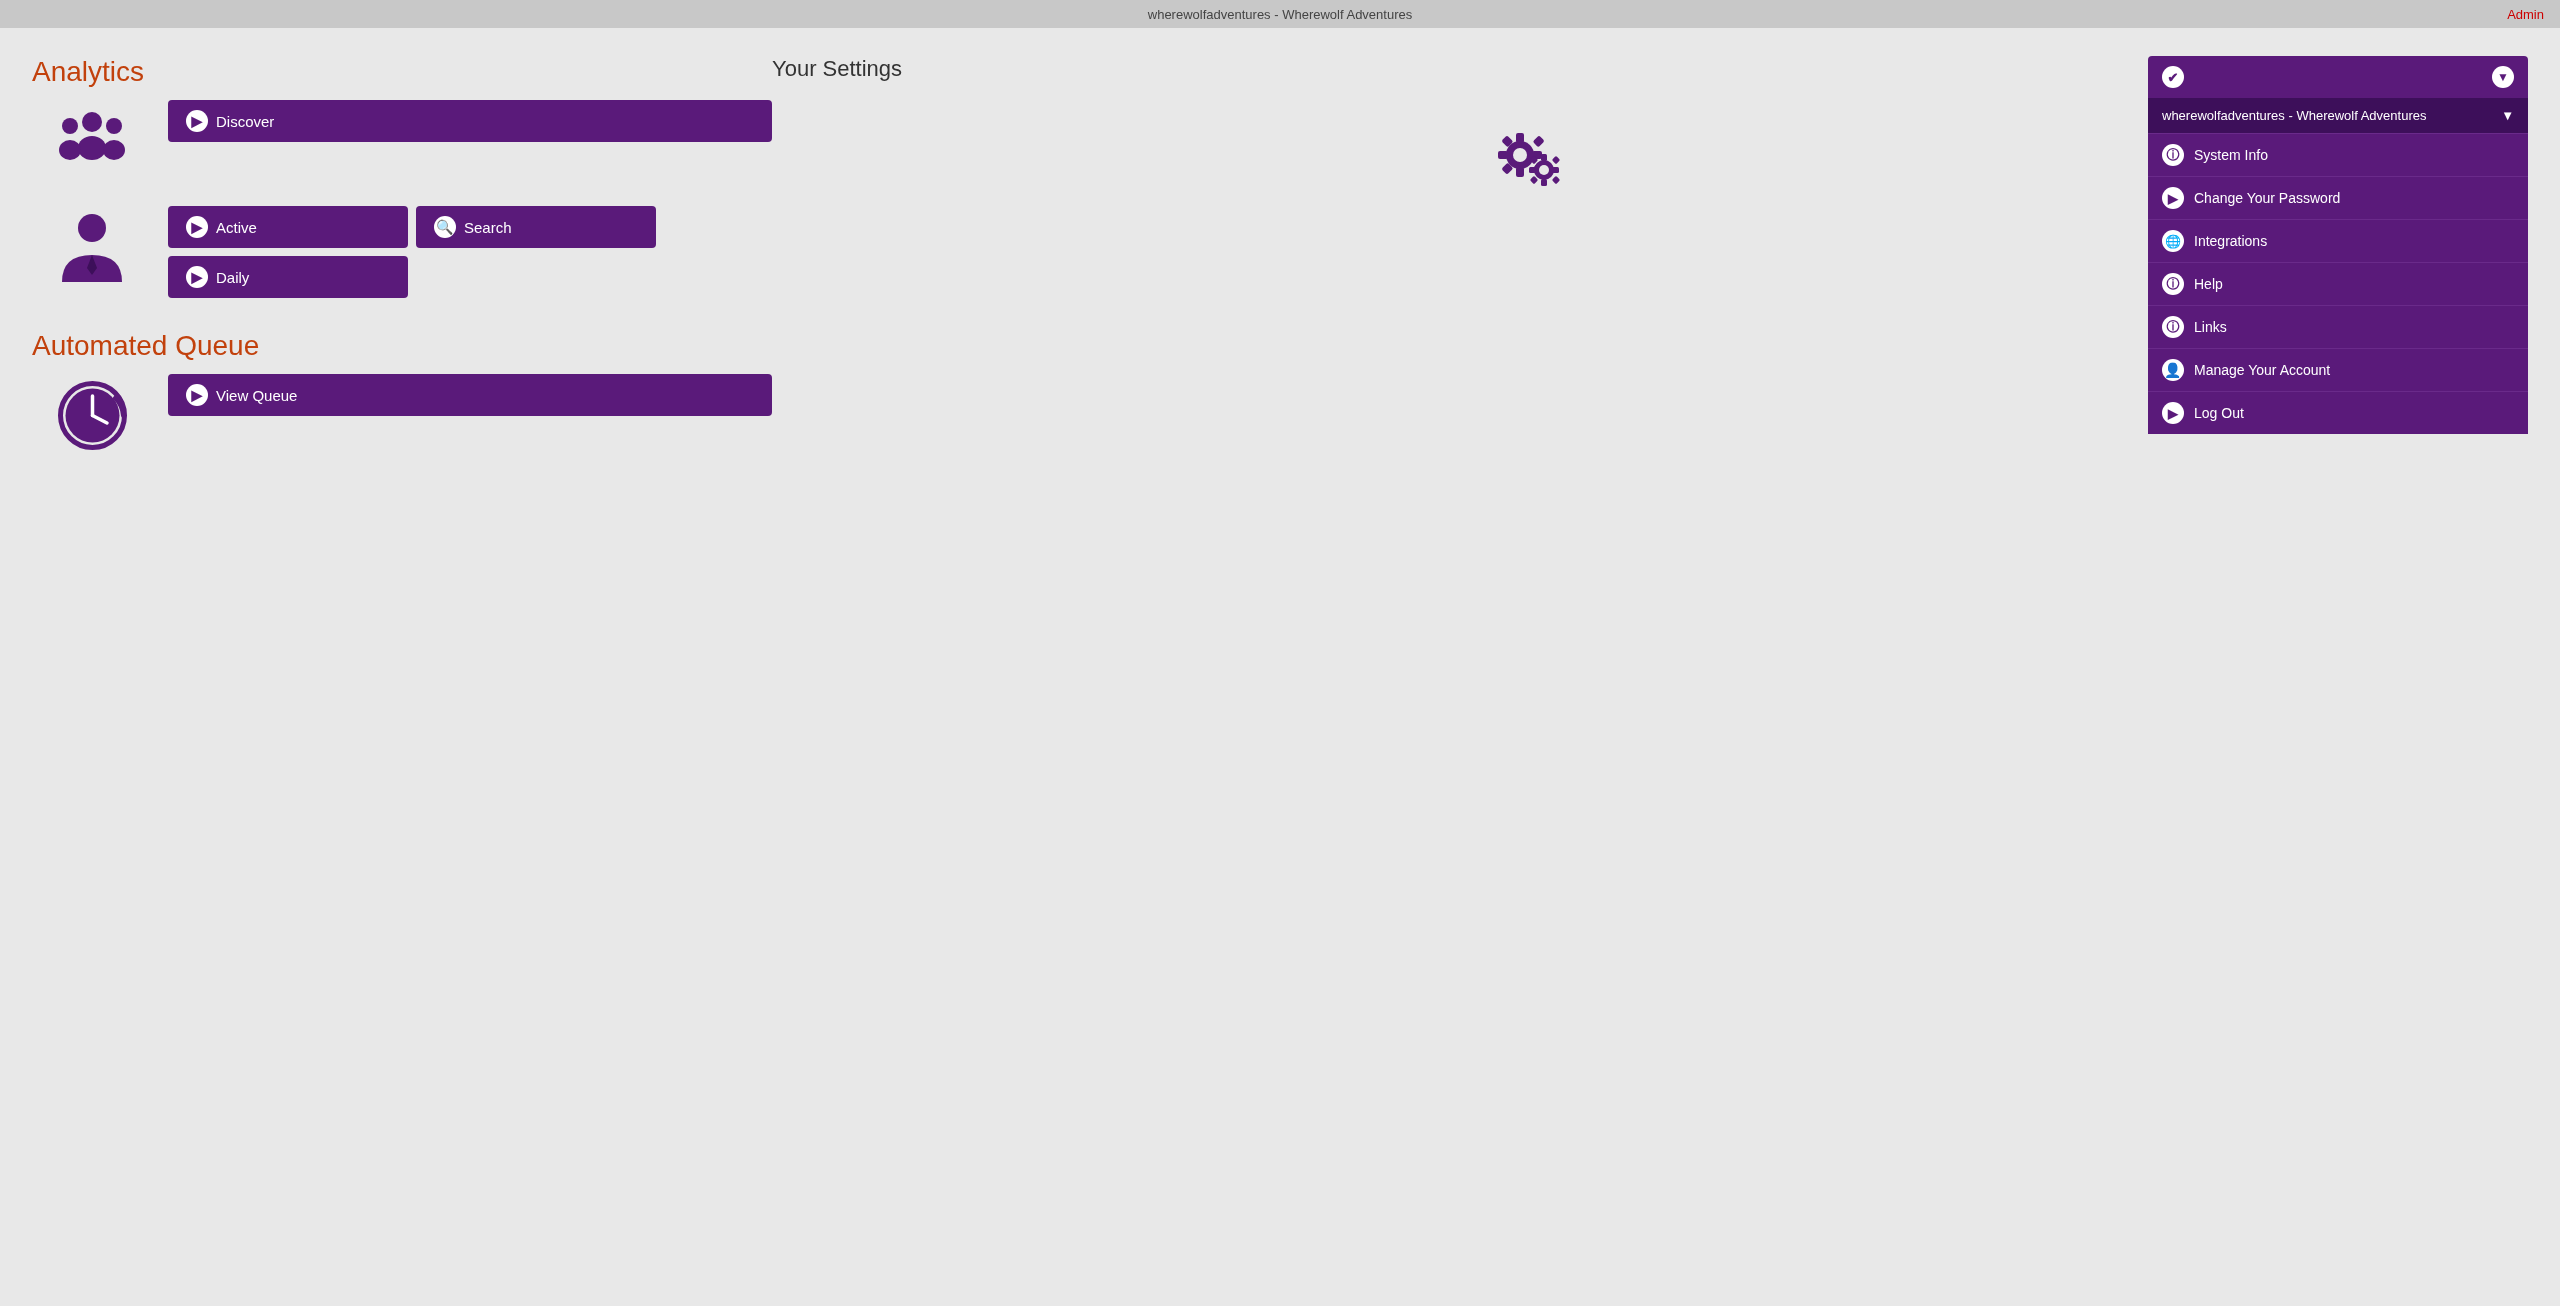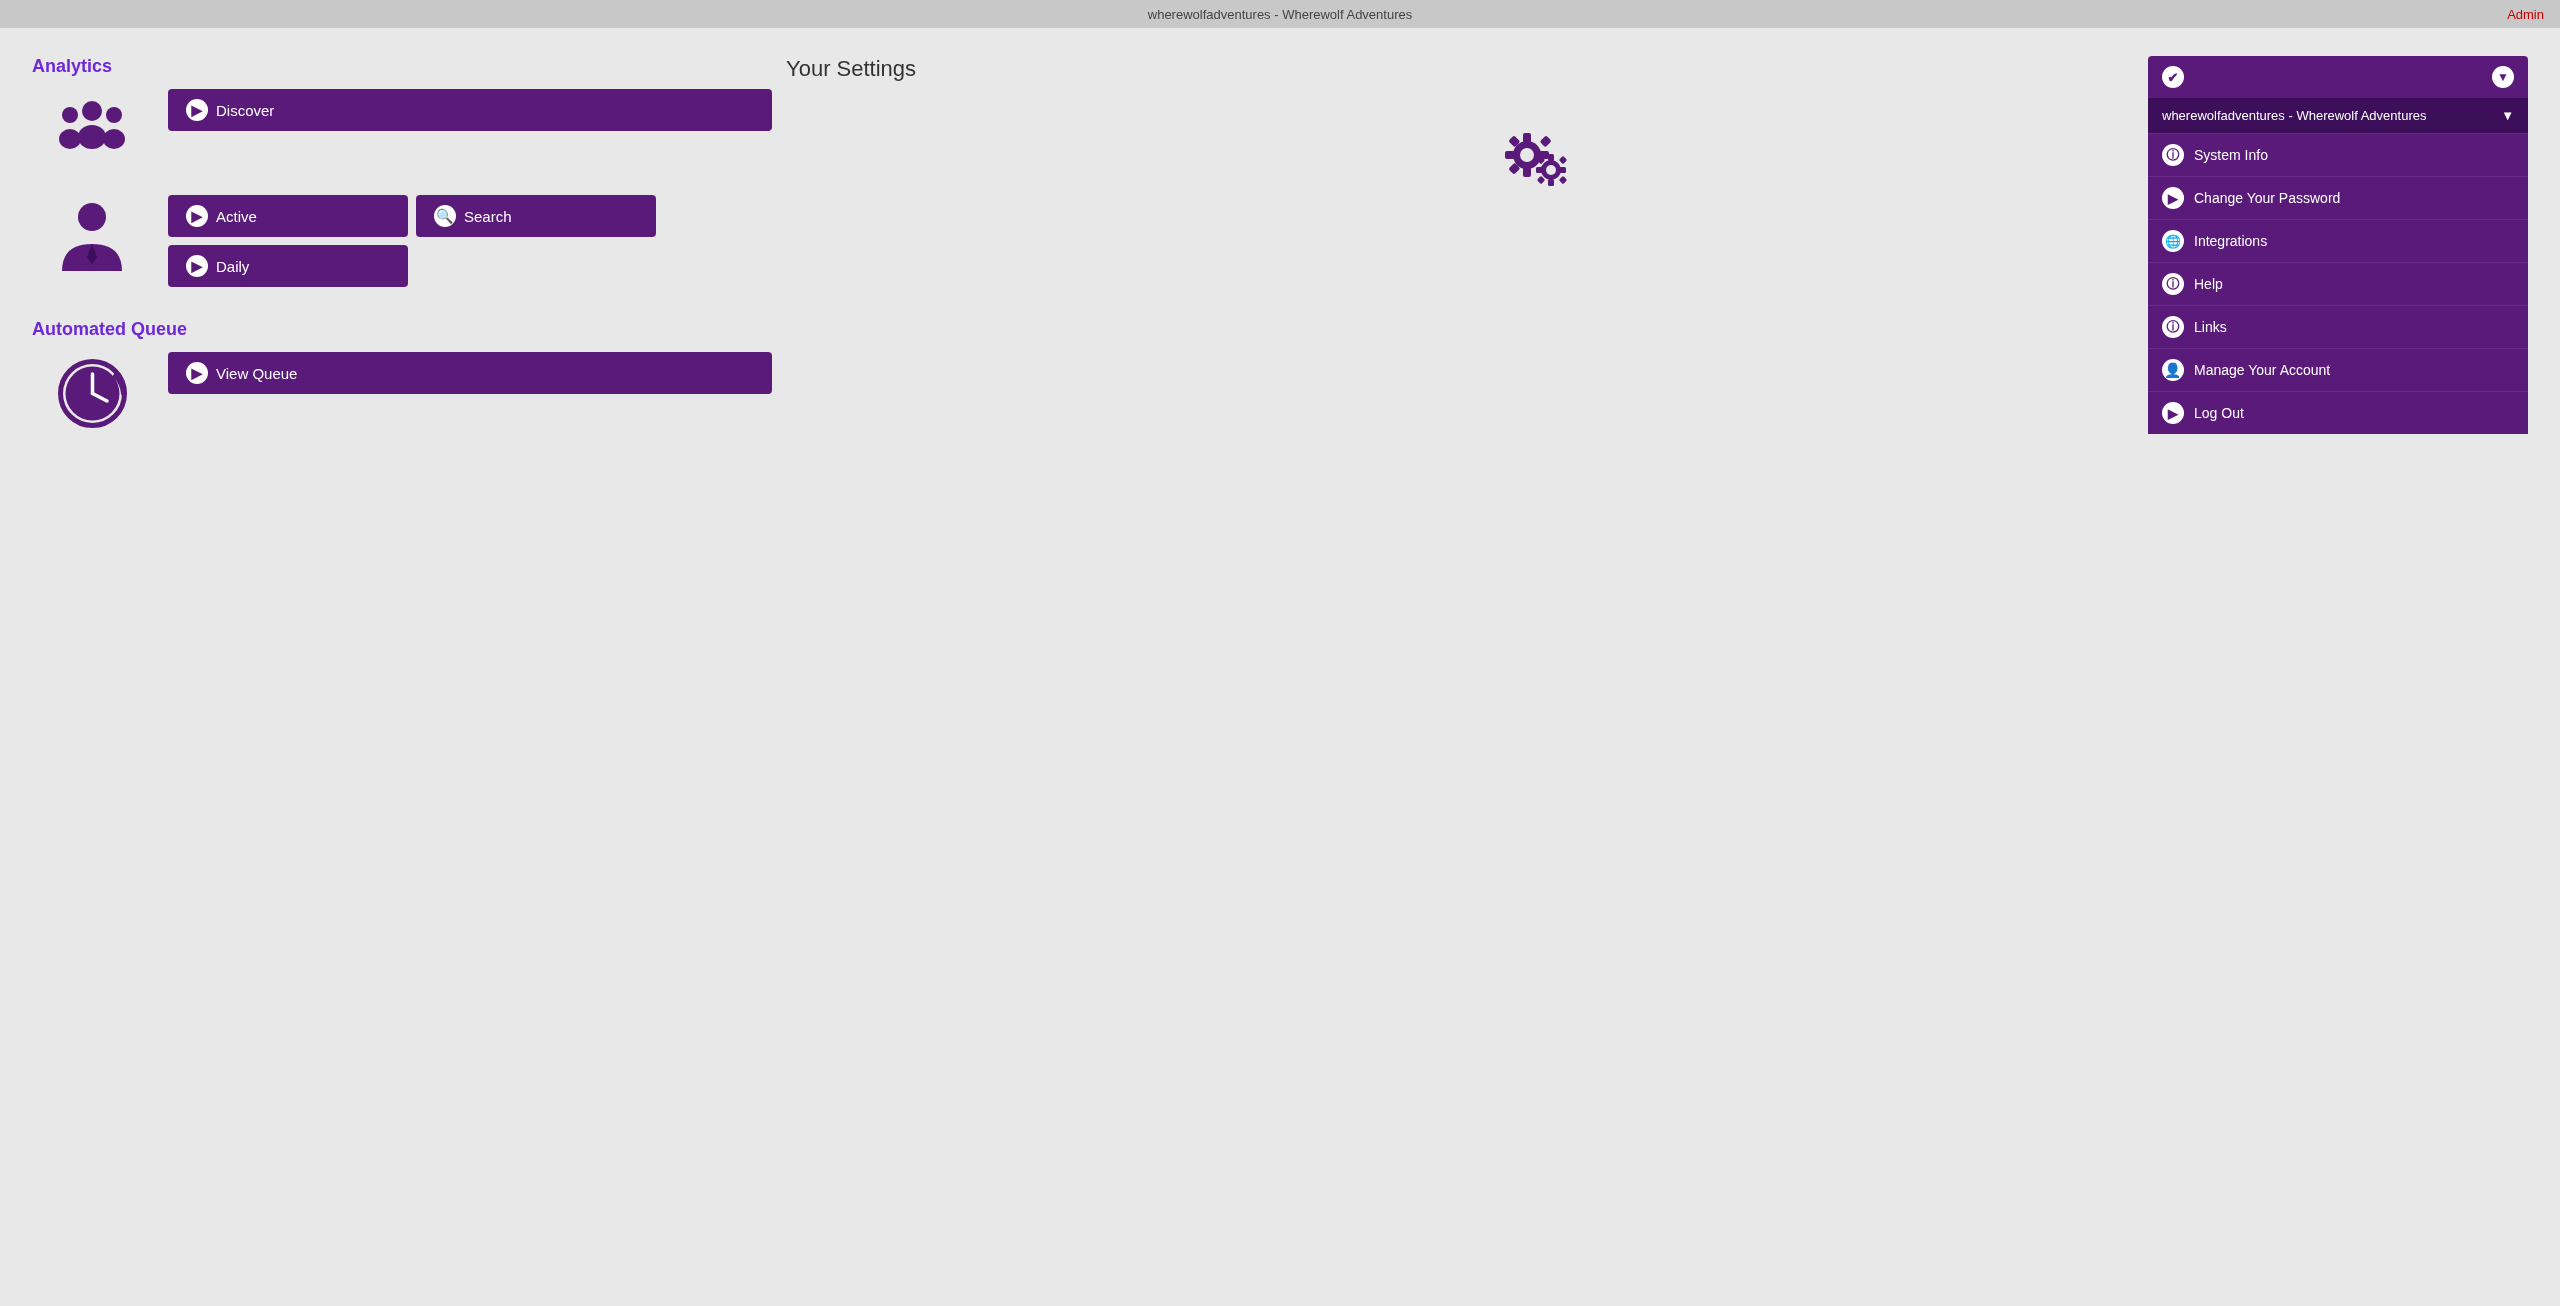--- a/index.html
+++ b/index.html
@@ -47,24 +47,24 @@
       flex: 0 0 auto;
       width: 740px;
     }
 
     
     .section {
       margin-bottom: 32px;
     }
 
     .section-title {
-      font-size: 18px;
-      color: #6d28d9;
+      font-size: 28px;
+      color: #c2410c;
       margin-bottom: 12px;
-      font-weight: bold;
+      font-weight: normal;
     }
 
     .section-body {
       display: flex;
       align-items: flex-start;
       gap: 16px;
     }
 
     
     .icon-area {
@@ -202,21 +202,20 @@
     }
 
     .right-top {
       display: flex;
       align-items: flex-start;
       gap: 0;
     }
 
     .your-settings-left {
       flex: 1;
-      margin-left: 14px;
     }
   </style>
 </head>
 <body>
 
 <div id="top-bar">
   <span id="top-bar-title">wherewolfadventures - Wherewolf Adventures</span>
   <span id="top-bar-admin">Admin</span>
 </div>
 

